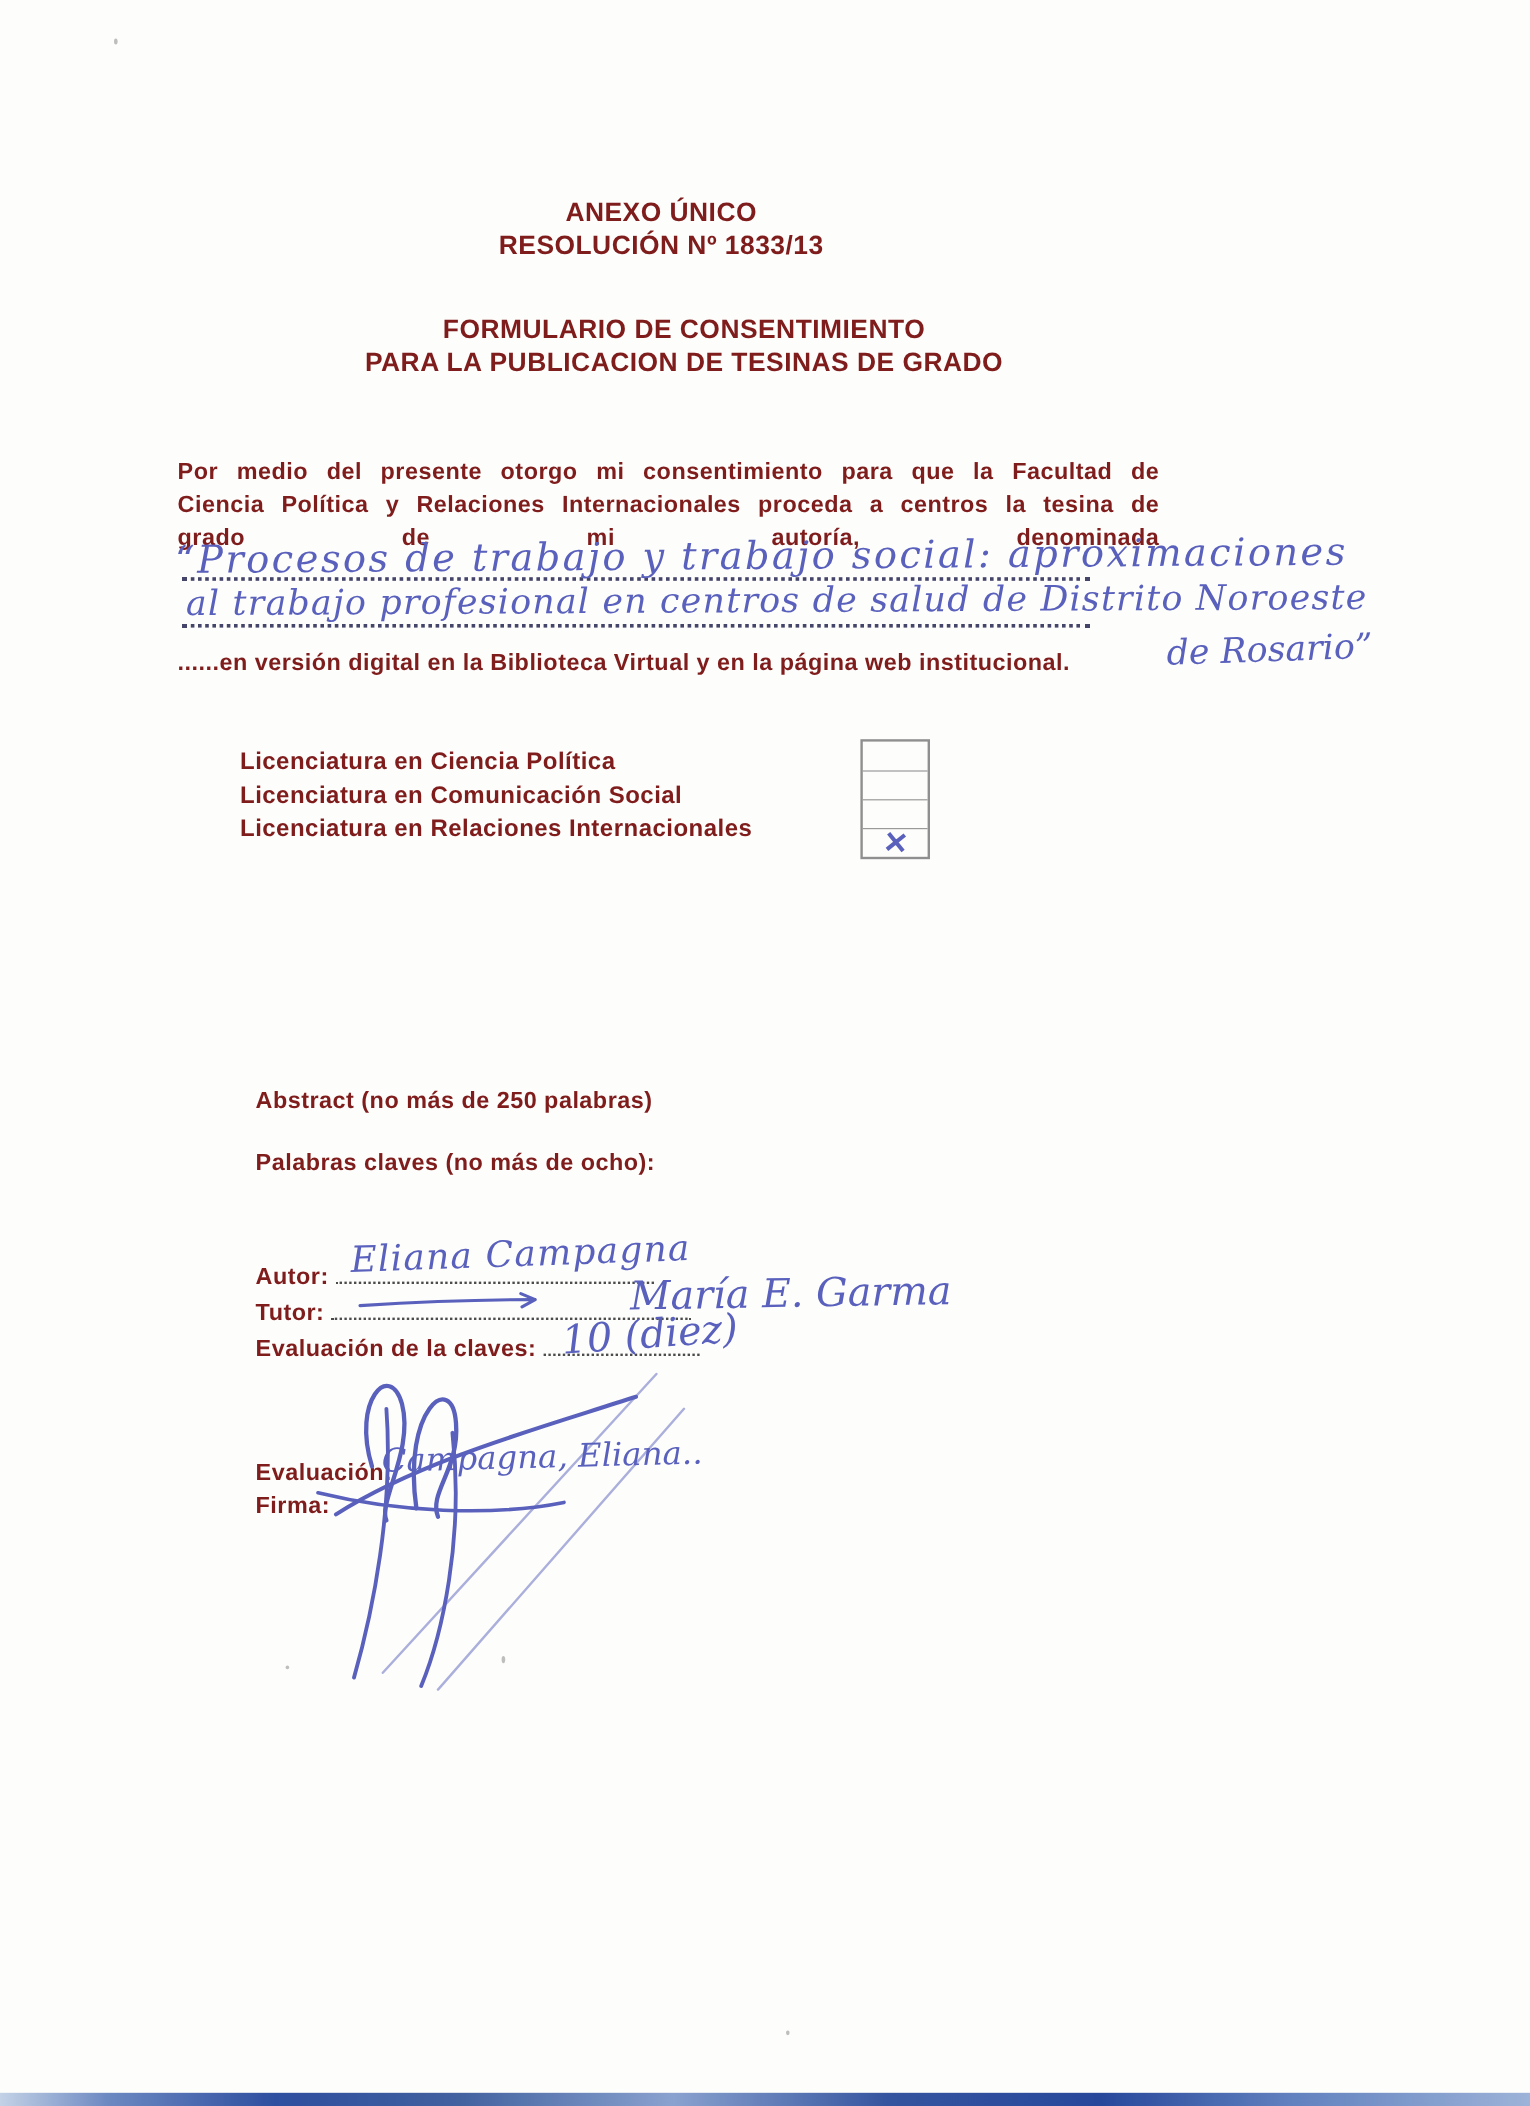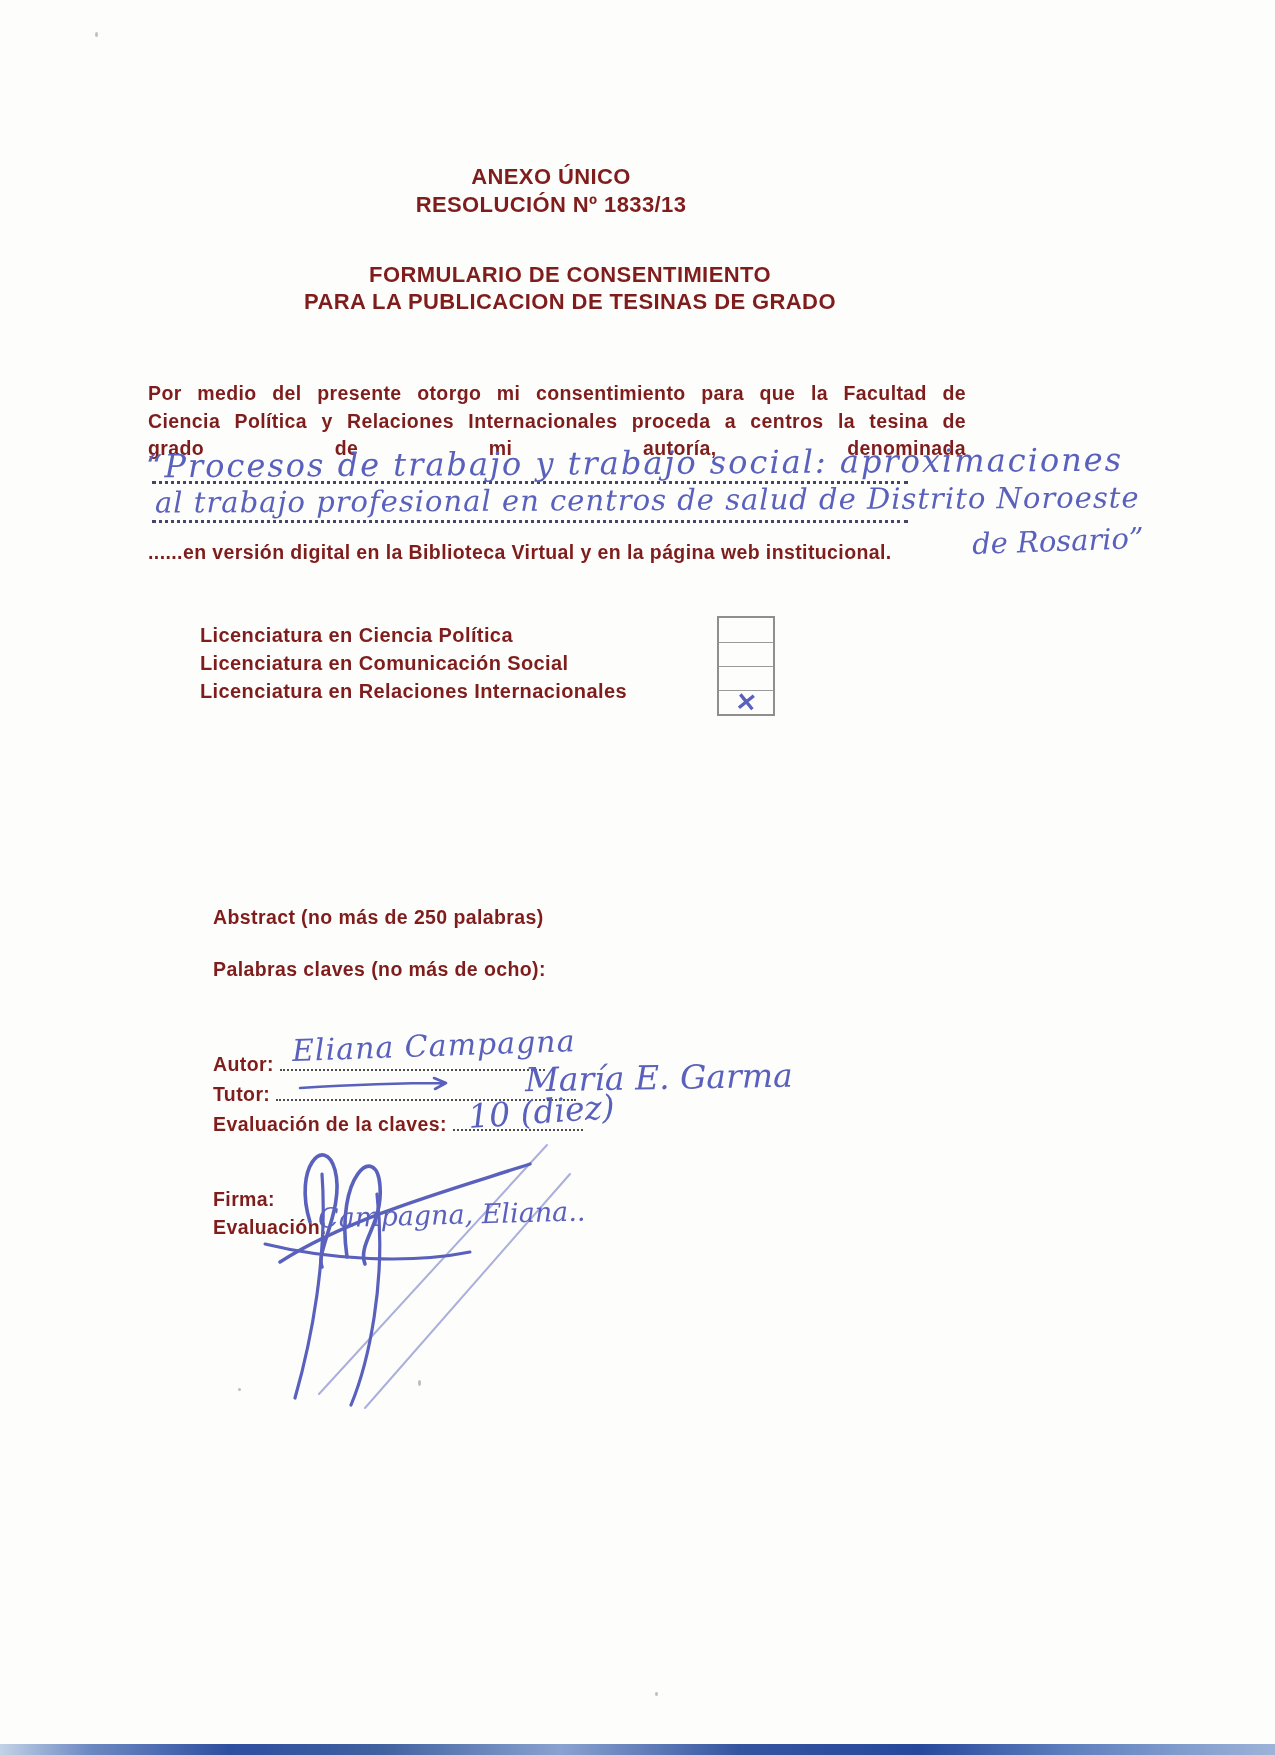--- a/index.html
+++ b/index.html
@@ -65,21 +65,21 @@
     display: inline-block; transform: rotate(6deg) translateY(1px);
   }
 
   .abstract-label { top: 906px; left: 213px; font-size: 19.5px; }
   .keywords-label { top: 958px; left: 213px; font-size: 19.5px; }
 
   .field-row { font-size: 19.5px; left: 213px; }
   .row-autor { top: 1053px; }
   .row-tutor { top: 1083px; }
   .row-eval  { top: 1113px; }
-  .row-firma { top: 1188px; text-align: center; }
+  .row-firma { top: 1244px; text-align: center; }
   .row-aclaracion { top: 1216px; }
   .leader {
     display: inline-block; height: 5px;
     border-bottom: 2.5px dotted #4c4c4c;
     margin-left: 6px;
   }
   .leader-autor { width: 265px; }
   .leader-tutor { width: 300px; }
   .leader-eval  { width: 130px; }
 

